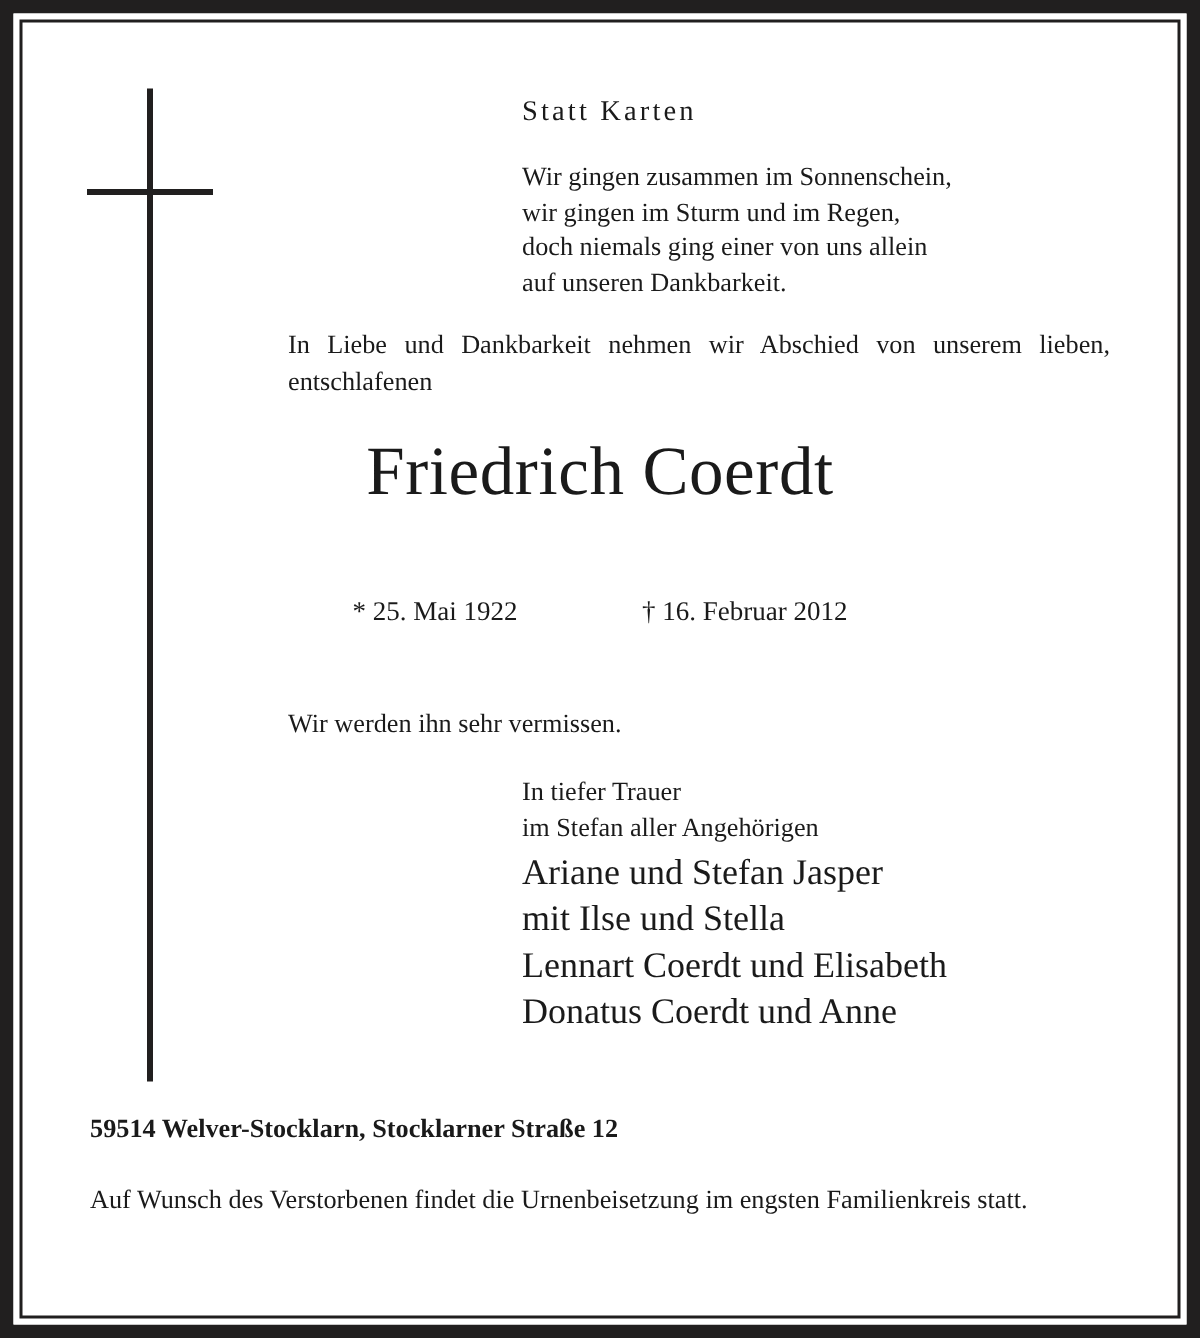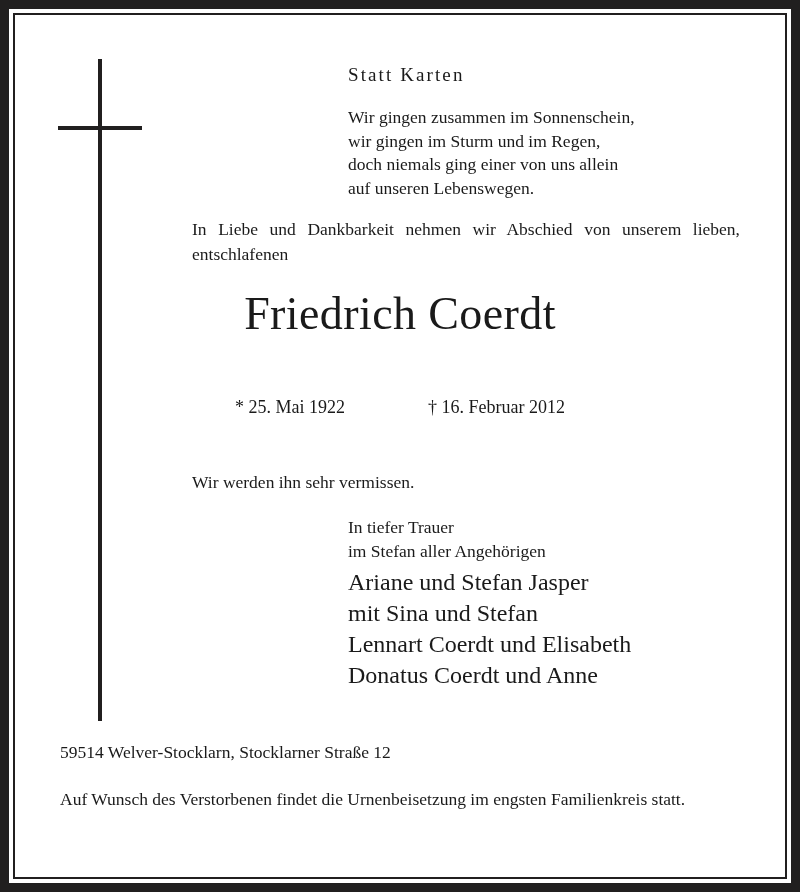--- a/index.html
+++ b/index.html
@@ -171,20 +171,21 @@
     font-size: 16px;
   }
 
   .address {
     position: absolute;
     left: 60px;
     top: 740px;
     font-size: 17.5px;
     line-height: 24px;
     white-space: nowrap;
+    font-weight: bold;
   }
 
   .closing {
     position: absolute;
     left: 60px;
     top: 787px;
     width: 680px;
     font-size: 17.5px;
     line-height: 25px;
     text-align: justify;
@@ -200,21 +201,21 @@
 
         <div class="cross-stem"></div>
         <div class="cross-bar"></div>
 
         <div class="statt-karten">Statt Karten</div>
 
         <div class="poem">
           <div>Wir gingen zusammen im Sonnenschein,</div>
           <div>wir gingen im Sturm und im Regen,</div>
           <div>doch niemals ging einer von uns allein</div>
-          <div>auf unseren Lebenswegen.</div>
+          <div>auf unseren Dankbarkeit.</div>
         </div>
 
         <div class="intro">In Liebe und Dankbarkeit nehmen wir Abschied von unserem lieben, entschlafenen</div>
 
         <div class="deceased-name">Friedrich Coerdt</div>
 
         <div class="dates">
           <span class="date-born">* 25. Mai 1922</span>
           <span class="date-gap"></span>
           <span class="date-died">† 16. Februar 2012</span>
@@ -223,21 +224,21 @@
 
         <div class="missing-line">Wir werden ihn sehr vermissen.</div>
 
         <div class="mourning-header">
           <div>In tiefer Trauer</div>
           <div>im Stefan aller Angehörigen</div>
         </div>
 
         <div class="mourners">
           <div class="mourner">Ariane und Stefan Jasper</div>
-          <div class="mourner">mit Sina und Stefan</div>
+          <div class="mourner">mit Ilse und Stella</div>
           <div class="mourner">Lennart Coerdt und Elisabeth</div>
           <div class="mourner">Donatus Coerdt und Anne</div>
         </div>
 
         <div class="address">59514 Welver-Stocklarn, Stocklarner Straße 12</div>
 
         <div class="closing">Auf Wunsch des Verstorbenen findet die Urnenbeisetzung im engsten Familienkreis statt.</div>
 
       </div>
     </div>

